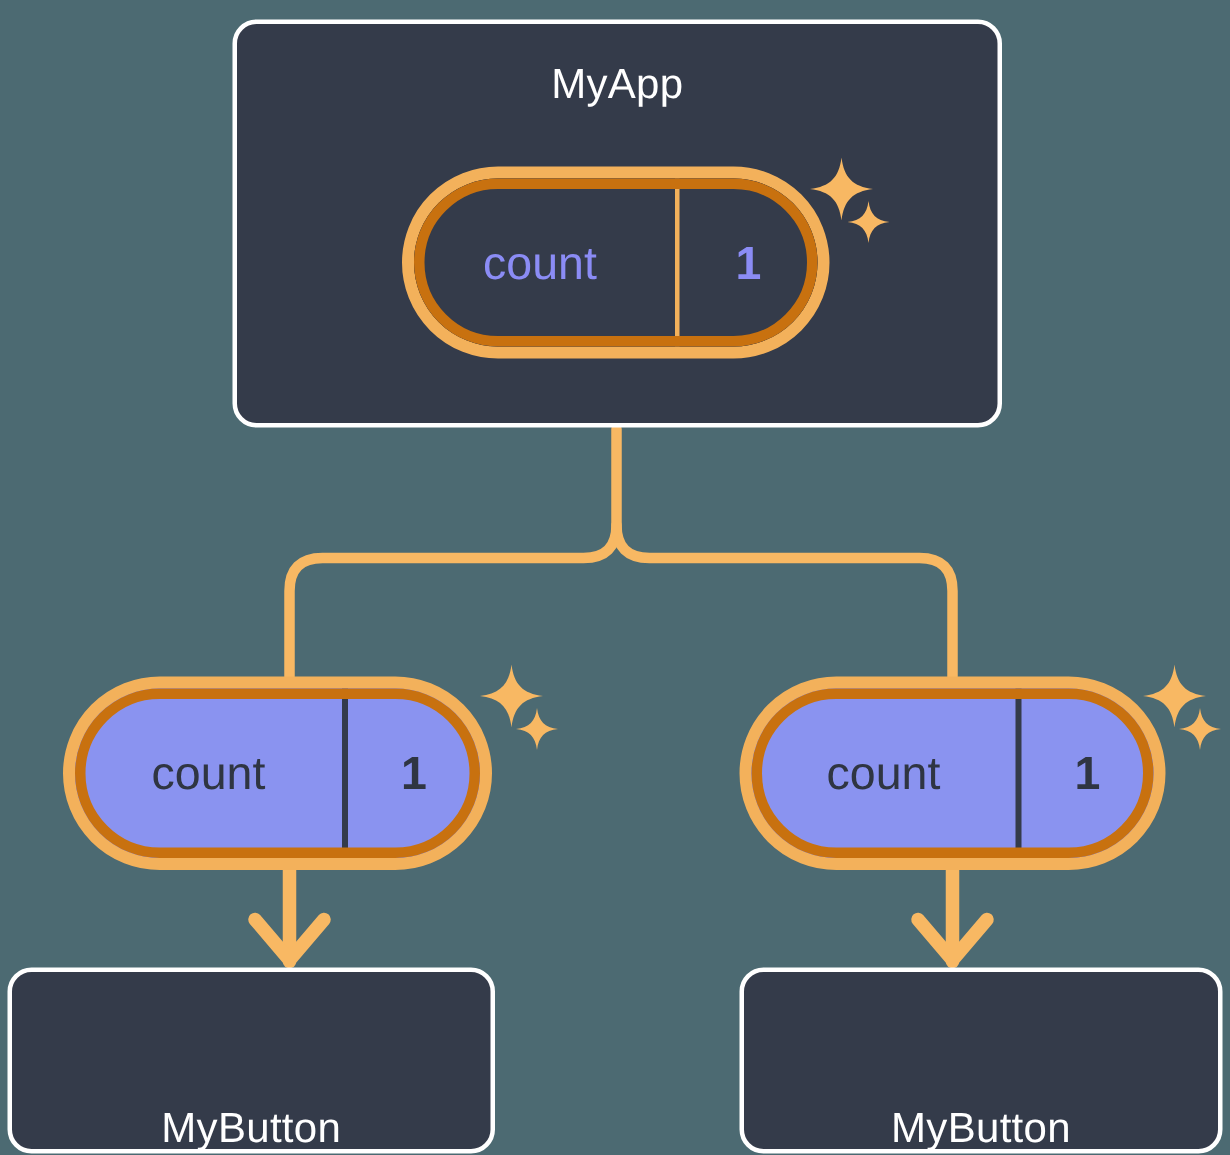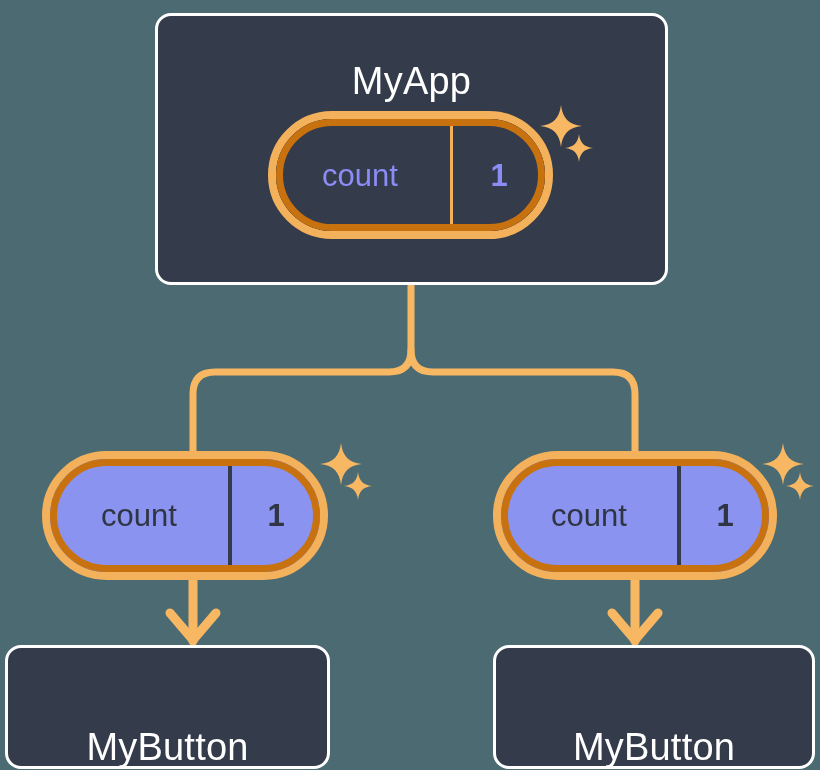--- a/index.html
+++ b/index.html
@@ -37,26 +37,25 @@
     box-sizing: border-box;
     background: #343b4a;
     border: 3px solid #ffffff;
     border-radius: 16px;
     display: flex;
     align-items: flex-end;
     justify-content: center;
   }
   .card-title {
     color: #ffffff;
-    font-size: 38px;
+    font-size: 28px;
     font-weight: 400;
     letter-spacing: 0.2px;
     line-height: 1;
     white-space: nowrap;
-    margin-top: 20px;
   }
 
   #card-myapp {
     left: 155px;
     top: 13px;
     width: 513px;
     height: 272px;
     align-items: flex-start;
     padding-top: 26px;
   }

